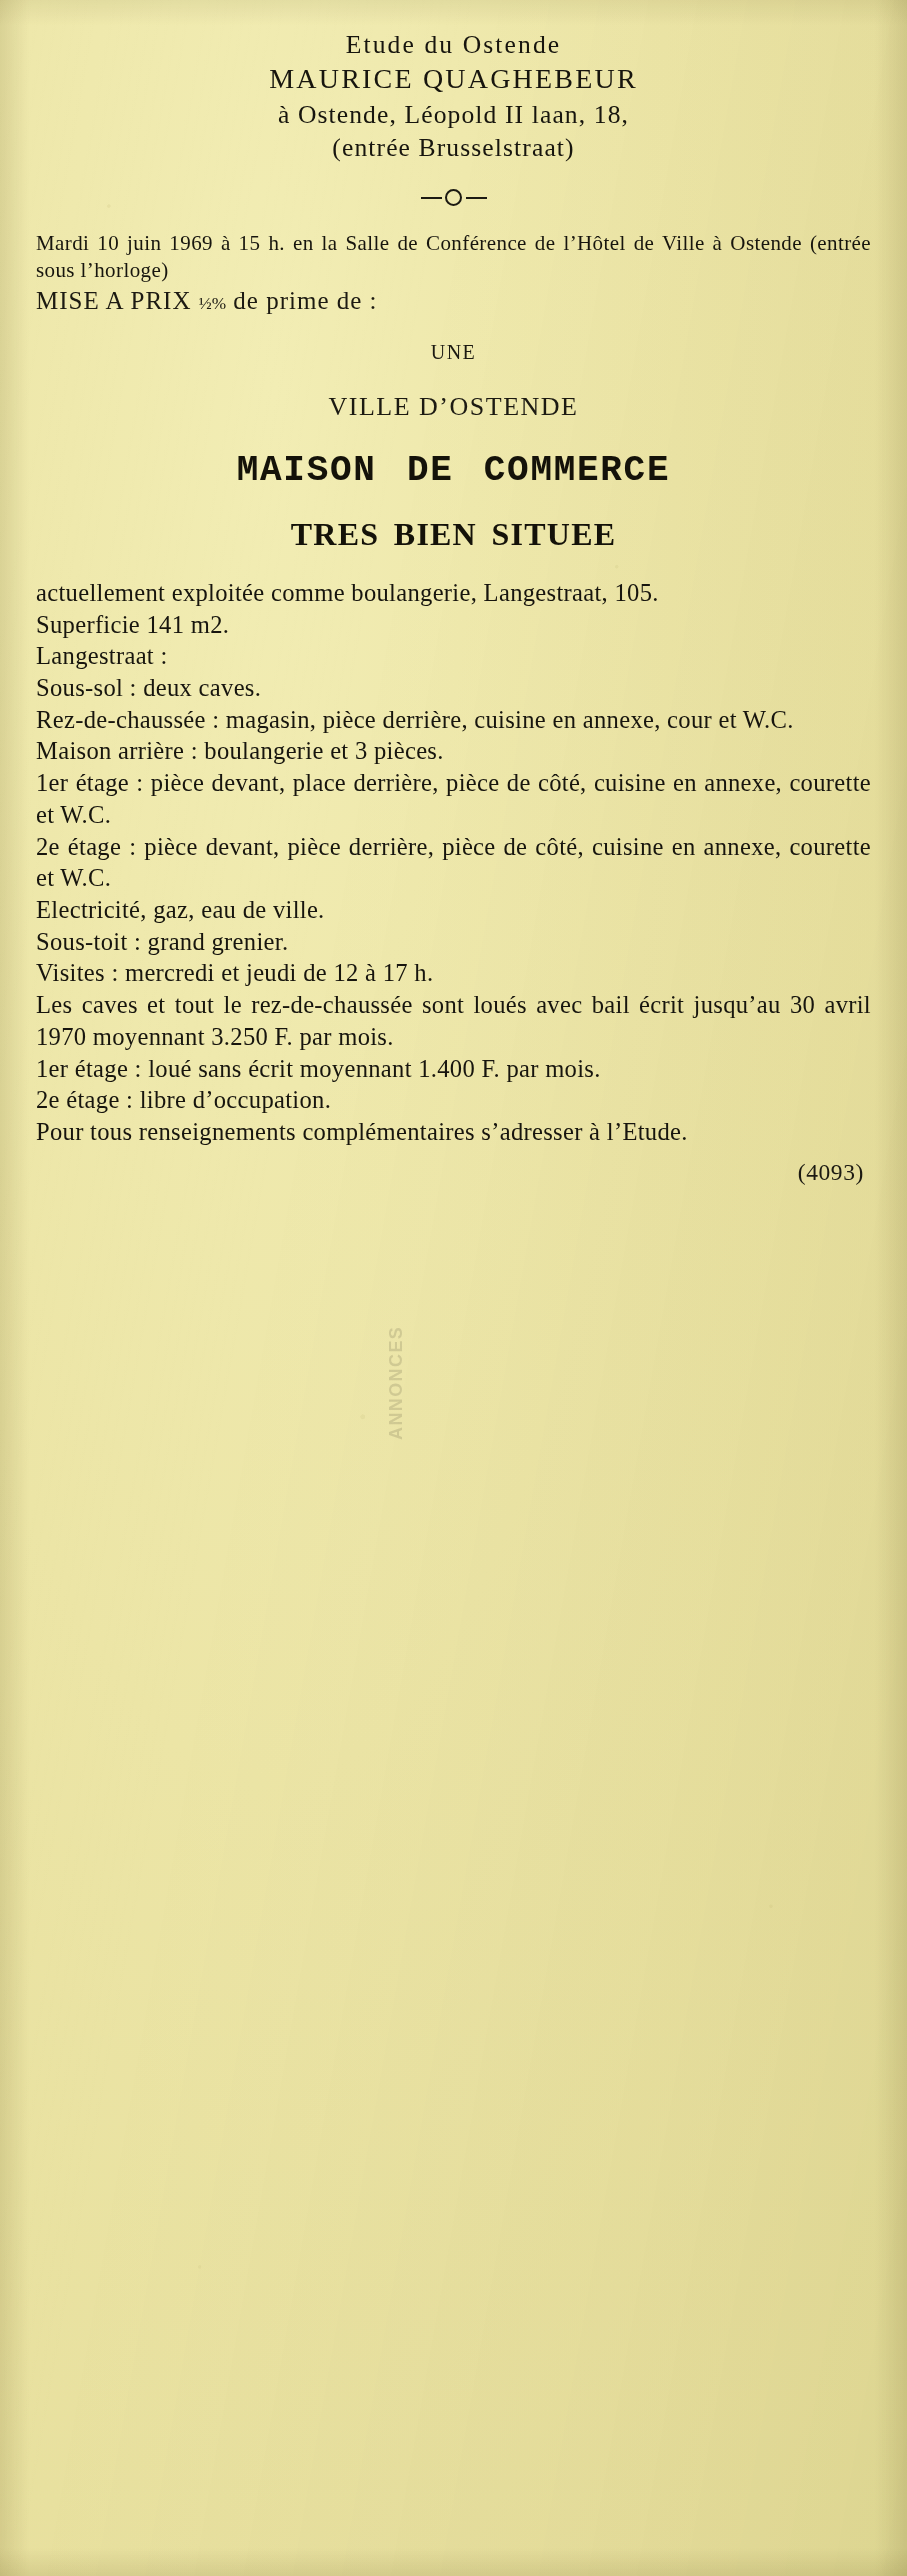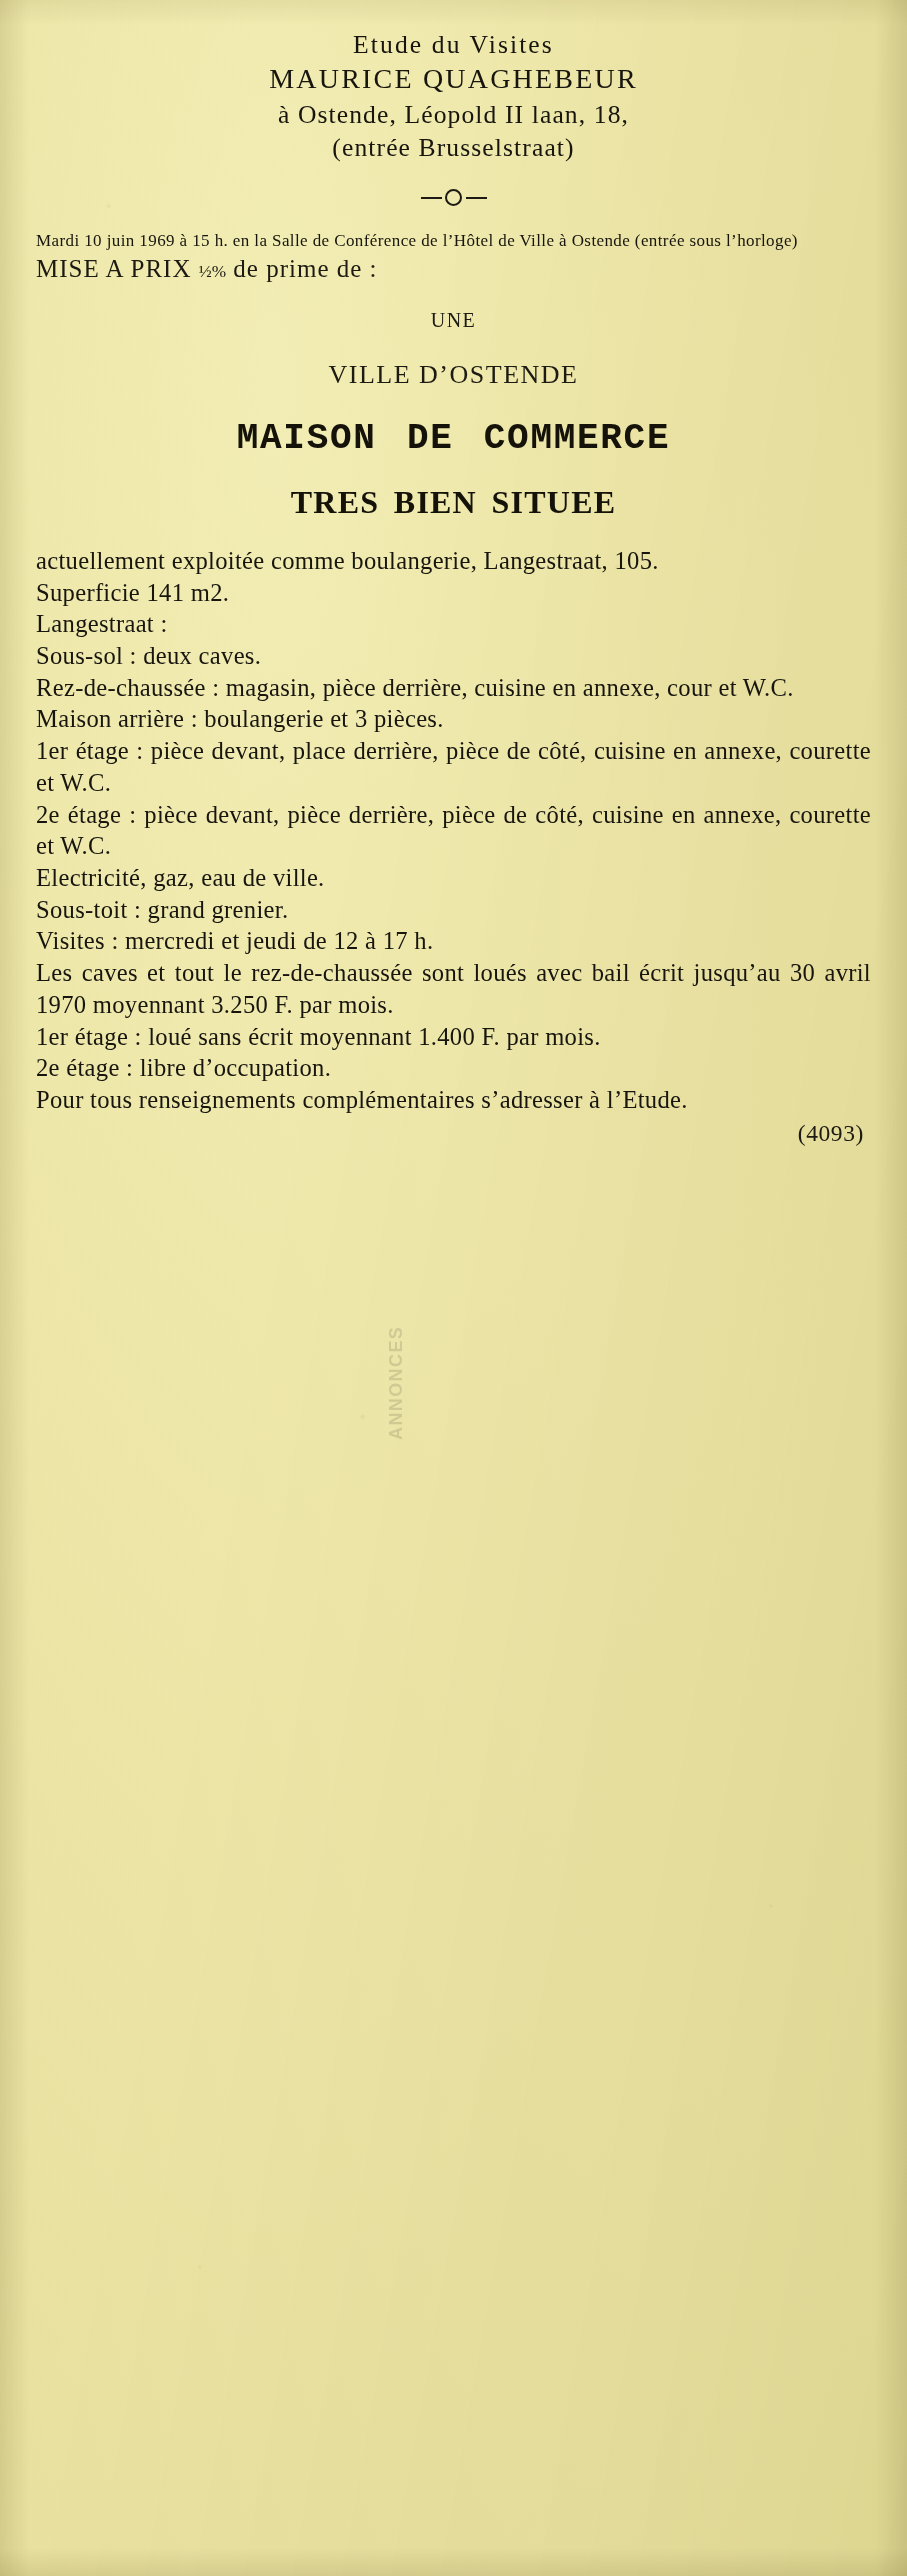--- a/index.html
+++ b/index.html
@@ -90,21 +90,21 @@
     vertical-align: middle;
     width: 13px;
     height: 13px;
     border: 2.1px solid #1c1a12;
     border-radius: 50%;
     margin: 0 3.5px;
   }
 
   
   .para {
-    font-size: 17px;
+    font-size: 21px;
     line-height: 1.28;
     letter-spacing: 0.4px;
     text-align: justify;
     text-justify: inter-word;
     color: #17150e;
   }
 
   .mise {
     font-size: 25px;
     line-height: 1.3;
@@ -160,21 +160,21 @@
     color: #17150e;
   }
   .body-block p {
     margin: 0;
     text-align: justify;
     text-justify: inter-word;
   }
   .body-block p.last-left { text-align: left; }
 
   .ref {
-    margin-top: 4px;
+    margin-top: 11px;
     text-align: right;
     font-size: 23.5px;
     letter-spacing: 0.6px;
     padding-right: 7px;
   }
 
   
   .ghost {
     position: absolute;
     z-index: 2;
@@ -200,21 +200,21 @@
 
 <div class="clipping">
   <div class="grain"></div>
   <div class="edge-shade"></div>
 
   <div class="ghost">ANNONCES</div>
 
   <div class="content">
 
     <div class="hdr">
-      <div class="l1">Etude du Visites</div>
+      <div class="l1">Etude du Ostende</div>
       <div class="l2">MAURICE QUAGHEBEUR</div>
       <div class="l3">à Ostende, Léopold II laan, 18,</div>
       <div class="l4">(entrée Brusselstraat)</div>
     </div>
 
     <div class="rule">
       <span class="dash"></span><span class="circ"></span><span class="dash"></span>
     </div>
 
     <div class="para">Mardi 10 juin 1969 à 15 h. en la Salle de Conférence de l’Hôtel de Ville à Ostende (entrée sous l’horloge)</div>

